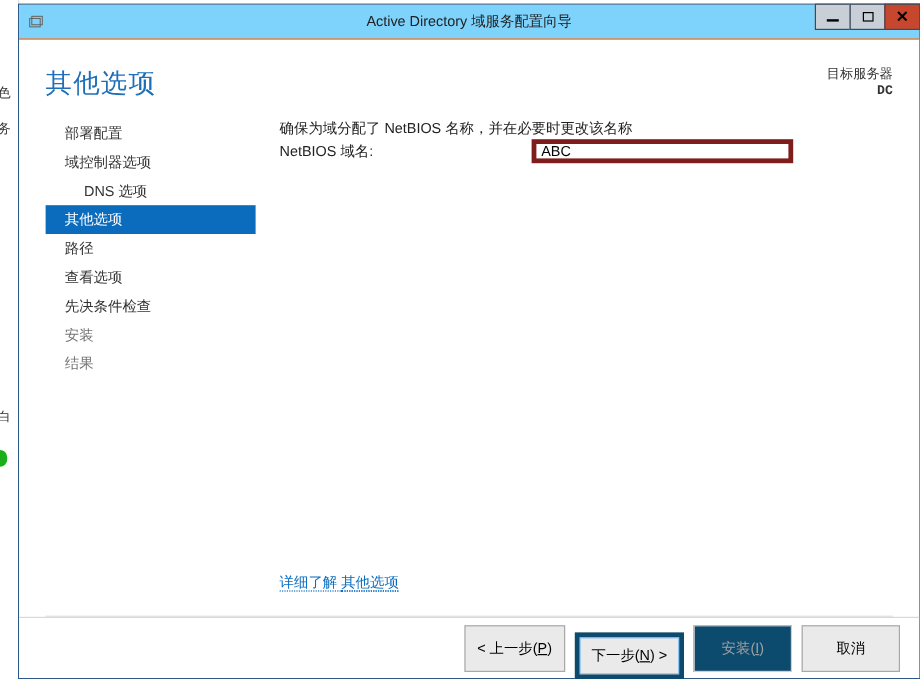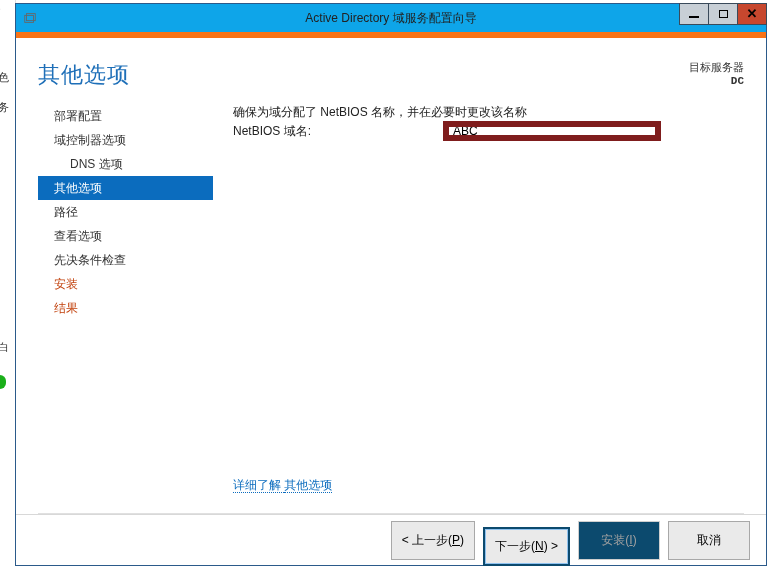--- a/index.html
+++ b/index.html
@@ -45,22 +45,22 @@
     border: 1px solid #2b5a8a;
     box-sizing: border-box;
     background: #fff;
     display: flex;
     flex-direction: column;
   }
 
   
   .titlebar {
     height: 28px;
-    background: #0ea5e9;
-    border-bottom: 6px solid #f97316;
+    background: #7dd3fc;
+    border-bottom: 1px solid #f97316;
     display: flex;
     align-items: center;
     position: relative;
   }
   .titlebar .sys-icon {
     width: 28px;
     height: 28px;
     display:flex;
     align-items:center;
     justify-content:center;
@@ -157,21 +157,21 @@
     color:#333;
     cursor:pointer;
     white-space:nowrap;
   }
   .nav-item.indent { padding-left:32px; }
   .nav-item.selected {
     background:#0b6cbe;
     color:#fff;
   }
   .nav-item.disabled {
-    color:#c2410c;
+    color:#737373;
     cursor:default;
   }
 
   .content {
     flex:1 1 auto;
     padding-left:20px;
     padding-top:4px;
     font-size:12px;
     color:#222;
     position:relative;
@@ -184,21 +184,21 @@
     margin-bottom:10px;
   }
   .row .lbl {
     width:210px;
   }
   .row input[type=text] {
     width:218px;
     height:20px;
     padding:1px 4px;
     font-size:12px;
-    border:6px solid #7f1d1d;
+    border:4px solid #7f1d1d;
     box-sizing:border-box;
     font-family:inherit;
   }
 
   .learn-more {
     position:absolute;
     left:20px;
     bottom:19px;
     font-size:12px;
   }
@@ -227,21 +227,21 @@
     min-width:82px;
     height:39px;
     font-size:12px;
     font-family:inherit;
     background:#eaeaea;
     border:1px solid #a8a8a8;
     padding:0 10px;
     cursor:pointer;
   }
   .footer button.default {
-    border:2px solid #0c4a6e;
+    border:4px solid #0c4a6e;
     box-shadow:0 0 0 1px #8fc2ef inset;
     margin-top:12px;
   }
   .footer button:disabled {
     color:#a0a0a0;
     background:#0c4a6e;
     border:1px solid #cfcfcf;
     cursor:default;
   }
   .footer .ul { text-decoration: underline; }

